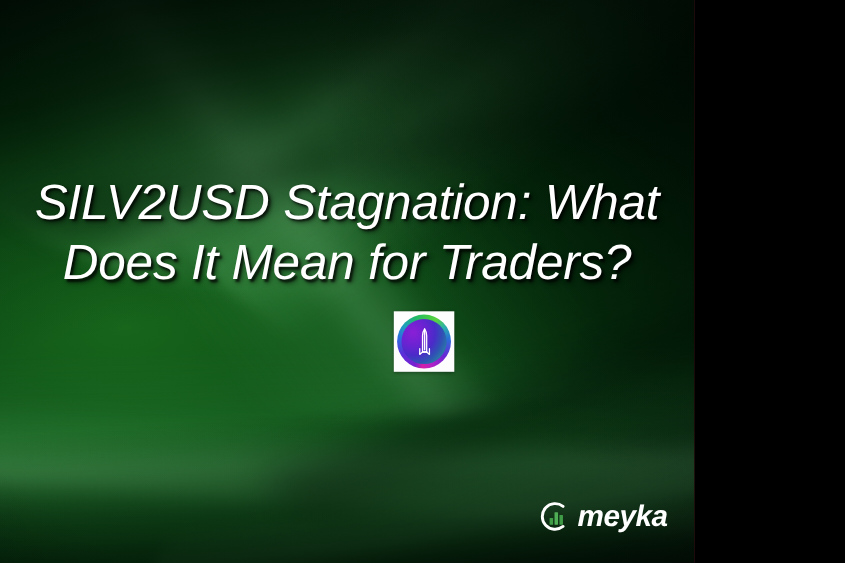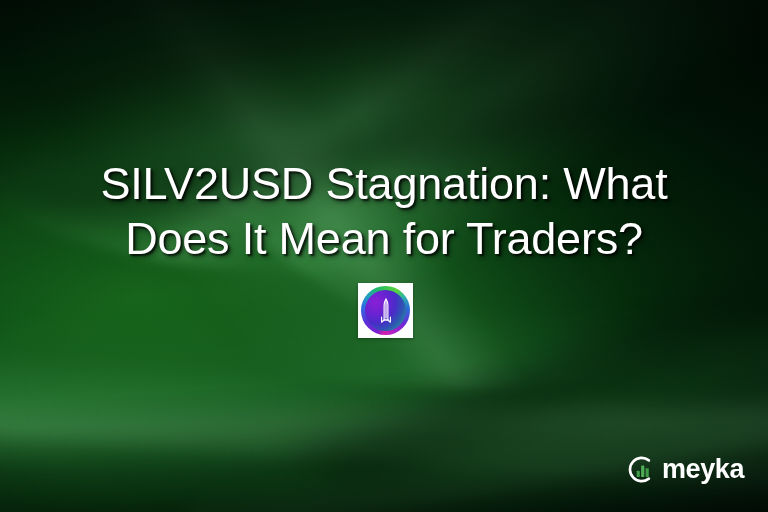--- a/index.html
+++ b/index.html
@@ -6,24 +6,25 @@
     margin: 0;
     padding: 0;
     background: #000;
   }
   body {
     font-family: "Liberation Sans", sans-serif;
   }
 
   .banner {
     position: relative;
-    width: 768px;
+    width: 631px;
     height: 512px;
     overflow: hidden;
     background: #ef4444;
+    font-style: italic;
   }
 
   
   .bg-layer {
     position: absolute;
     inset: 0;
     pointer-events: none;
   }
 
   .bg-base {

